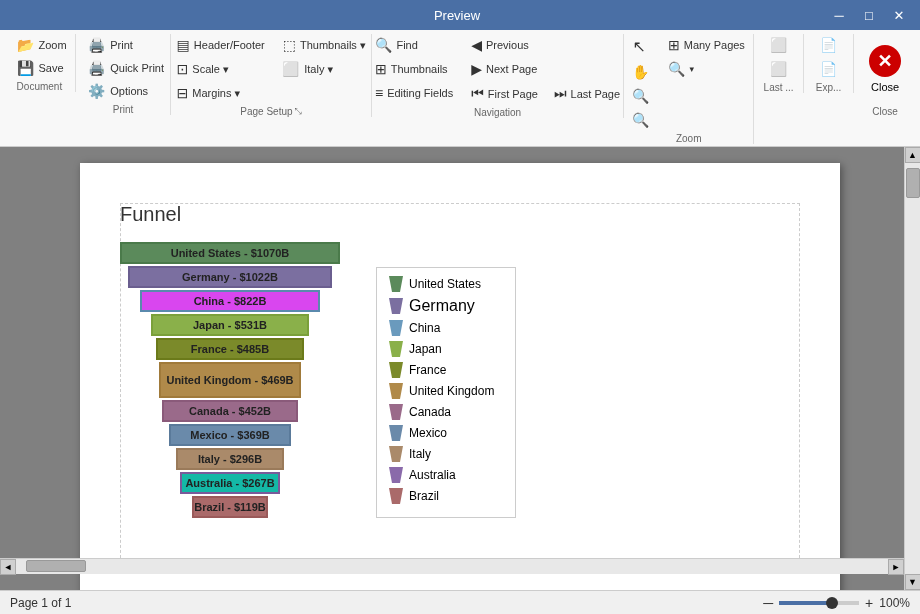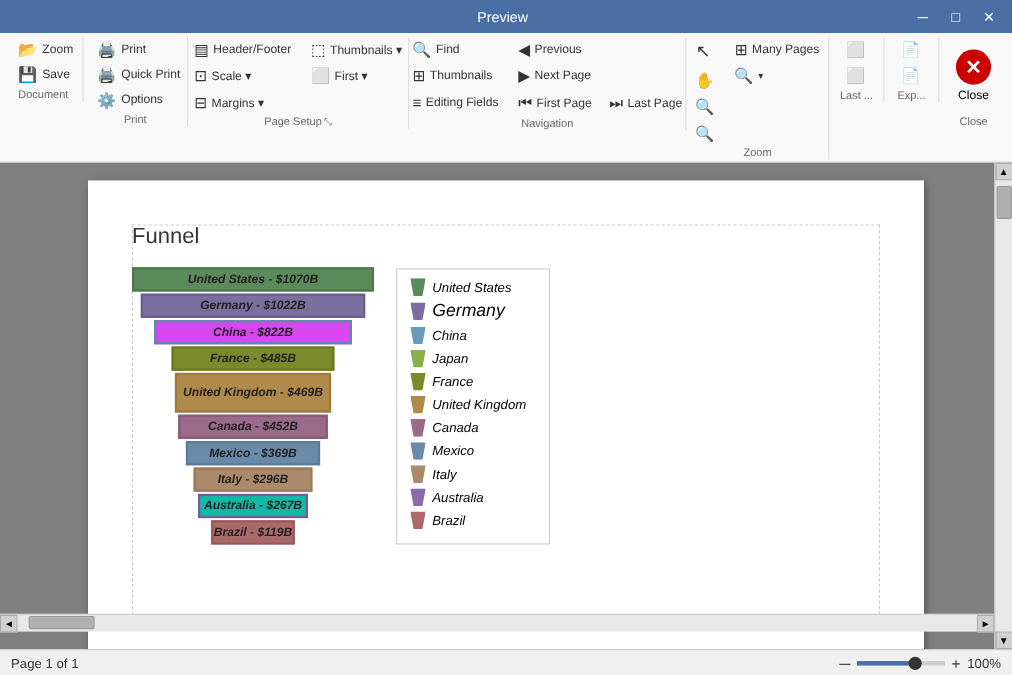--- a/index.html
+++ b/index.html
@@ -159,23 +159,22 @@
       margin-top: 10px;
       padding: 10px 20px;
     }
     .chart-title {
       font-size: 20px;
       color: #333;
       margin-bottom: 16px;
     }
     .chart-body {
       display: flex;
-      gap: 20px;
+      gap: 36px;
       align-items: flex-end;
-      font-style: italic;
     }
 
     
     .funnel-wrapper {
       display: flex;
       flex-direction: column;
       align-items: center;
       gap: 2px;
       min-width: 220px;
     }
@@ -275,21 +274,21 @@
             <span>Margins ▾</span>
           </button>
         </div>
         <div style="display:flex; flex-direction:column; gap:2px;">
           <button class="ribbon-btn-small">
             <span class="s-icon">⬚</span>
             <span>Thumbnails ▾</span>
           </button>
           <button class="ribbon-btn-small">
             <span class="s-icon">⬜</span>
-            <span>First ▾</span>
+            <span>Italy ▾</span>
           </button>
         </div>
       </div>
       <div class="ribbon-group-label">
         <span>Page Setup</span>
         <span class="expand-icon">⤡</span>
       </div>
     </div>
 
     <div class="ribbon-group" style="min-width:160px;">
@@ -415,20 +414,21 @@
     <div class="page-dashed-border"></div>
 
     <div class="chart-container">
       <div class="chart-title">Funnel</div>
       <div class="chart-body">
 
         <div class="funnel-wrapper" id="funnel-chart">
         <div class="funnel-bar" style="width: 220px; height: 22px; background-color: rgb(91, 138, 91); border-color: rgb(74, 122, 74); font-size: 11px; padding: 0px 4px; clip-path: none; color: rgb(34, 34, 34); font-weight: 600; display: flex; align-items: center; justify-content: center;">United States - $1070B</div>
             <div class="funnel-bar" style="width: 204px; height: 22px; background-color: rgb(123, 111, 160); border-color: rgb(106, 94, 143); font-size: 11px; padding: 0px 4px; clip-path: none; color: rgb(34, 34, 34); font-weight: 600; display: flex; align-items: center; justify-content: center;">Germany - $1022B</div>
             <div class="funnel-bar" style="width: 180px; height: 22px; background-color: #d946ef; border-color: rgb(90, 138, 173); font-size: 11px; padding: 0px 0; clip-path: none; color: rgb(34, 34, 34); font-weight: 600; display: flex; align-items: center; justify-content: center;">China - $822B</div>
+            <div class="funnel-bar" style="width: 158px; height: 22px; background-color: rgb(138, 176, 74); border-color: rgb(122, 160, 58); font-size: 11px; padding: 0px 4px; clip-path: none; color: rgb(34, 34, 34); font-weight: 600; display: flex; align-items: center; justify-content: center;">Japan - $531B</div>
             <div class="funnel-bar" style="width: 148px; height: 22px; background-color: rgb(123, 138, 42); border-color: rgb(107, 122, 26); font-size: 11px; padding: 0px 4px; clip-path: none; color: rgb(34, 34, 34); font-weight: 600; display: flex; align-items: center; justify-content: center;">France - $485B</div>
             <div class="funnel-bar" style="width: 142px; height: 36px; background-color: rgb(176, 138, 74); border-color: rgb(160, 122, 58); font-size: 11px; padding: 0px 4px; clip-path: none; color: rgb(34, 34, 34); font-weight: 600; display: flex; align-items: center; justify-content: center;">United Kingdom - $469B</div>
             <div class="funnel-bar" style="width: 136px; height: 22px; background-color: rgb(154, 106, 138); border-color: rgb(138, 90, 122); font-size: 11px; padding: 0px 4px; clip-path: none; color: rgb(34, 34, 34); font-weight: 600; display: flex; align-items: center; justify-content: center;">Canada - $452B</div>
             <div class="funnel-bar" style="width: 122px; height: 22px; background-color: rgb(106, 138, 170); border-color: rgb(90, 122, 154); font-size: 11px; padding: 0px 4px; clip-path: none; color: rgb(34, 34, 34); font-weight: 600; display: flex; align-items: center; justify-content: center;">Mexico - $369B</div>
             <div class="funnel-bar" style="width: 108px; height: 22px; background-color: rgb(170, 138, 106); border-color: rgb(154, 122, 90); font-size: 11px; padding: 0px 4px; clip-path: none; color: rgb(34, 34, 34); font-weight: 600; display: flex; align-items: center; justify-content: center;">Italy - $296B</div>
             <div class="funnel-bar" style="width: 100px; height: 22px; background-color: #14b8a6; border-color: rgb(122, 90, 154); font-size: 11px; padding: 0px 4px; clip-path: none; color: rgb(34, 34, 34); font-weight: 600; display: flex; align-items: center; justify-content: center;">Australia - $267B</div>
             <div class="funnel-bar" style="width: 76px; height: 22px; background-color: rgb(170, 106, 106); border-color: rgb(154, 90, 90); font-size: 11px; padding: 0px 4px; clip-path: none; color: rgb(34, 34, 34); font-weight: 600; display: flex; align-items: center; justify-content: center;">Brazil - $119B</div>
           </div>
 
         <div class="legend" id="chart-legend">

